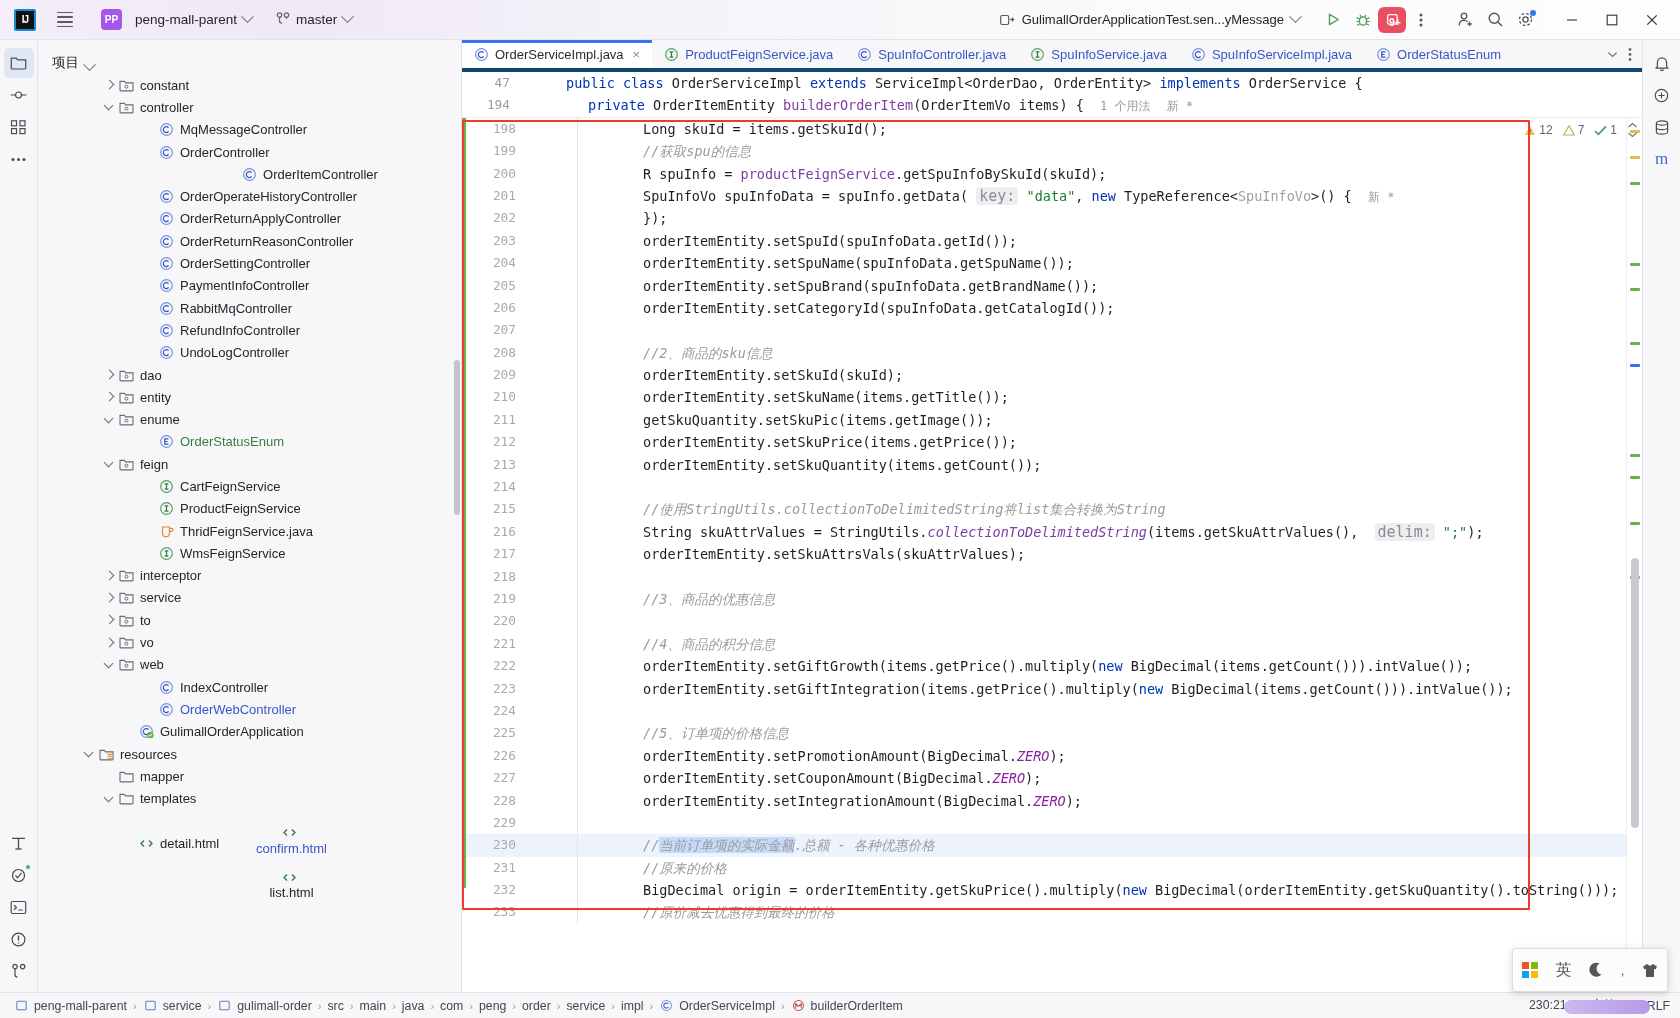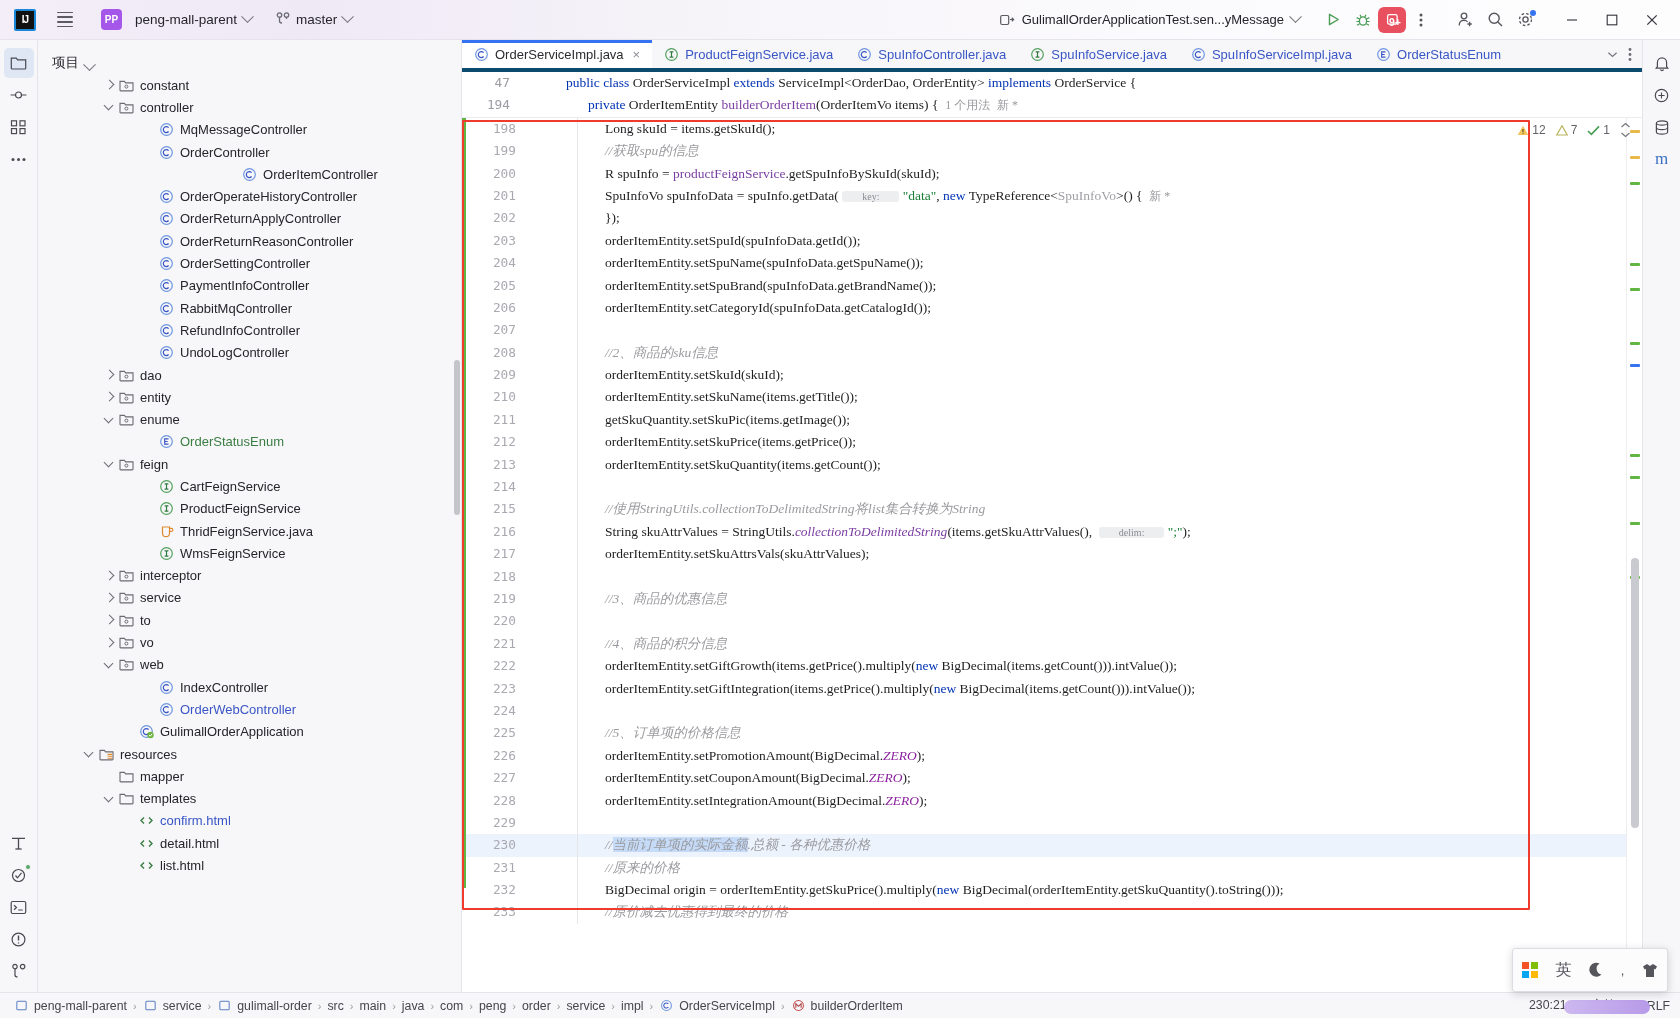--- a/index.html
+++ b/index.html
@@ -92,38 +92,38 @@
   .tab.active::after{ content:"";position:absolute;left:0;right:0;top:0;height:2.5px;background:#3573f0; }
   .tab .x{ font-size:13px;color:#8b8b92;margin-left:3px; }
   .tabs-right{ margin-left:auto;display:flex;align-items:center;gap:2px;padding-right:6px; }
 
   
   .sticky{ background:#fff;border-bottom:1px solid #ebebee; }
   .codeline{ display:flex;align-items:flex-start;height:22.4px;font-family:"DejaVu Sans Mono",monospace;font-size:13.5px;line-height:22.4px; }
   .gut{ width:60px;flex:0 0 60px;text-align:right;padding-right:12px;color:#9b9ba2;font-size:12.8px;
         font-family:"DejaVu Sans Mono",monospace; }
   .fold{ width:22px;flex:0 0 22px; }
-  .cbody{ flex:1 1 auto;white-space:pre;overflow:hidden;font-family:Liberation Serif, serif; }
+  .cbody{ flex:1 1 auto;white-space:pre;overflow:hidden; }
 
   .editor-scrollwrap{ flex:1 1 auto;position:relative;overflow:hidden;min-height:0;background:#fff; }
   .codearea{ position:absolute;inset:0; }
   .cl{ display:flex;height:22.4px;font-family:"DejaVu Sans Mono",monospace;font-size:13.5px;line-height:22.4px; }
   .cl.hl{ background:#edf3fd; }
   .cl .gut{ color:#a9a9b1; }
   .cl .marker{ width:6px;flex:0 0 6px; }
   .cl .ind{ width:28px;flex:0 0 28px; }
 
   
   .kw{ color:#0033b3; }
   .s{ color:#1a7f37; }
   .cm{ color:#9a9a9f;font-style:italic; }
   .mth{ color:#7a3ea1; }
   .fld{ color:#8a1f9e;font-style:italic; }
   .gry{ color:#a0a0a7; }
-  .hint{ background:#edeef0;color:#8b8b93;border-radius:3px;padding:0 20px;font-size:10px;font-style:normal; }
+  .hint{ background:#edeef0;color:#8b8b93;border-radius:3px;padding:0 3px;font-size:15px;font-style:normal; }
   .usagehint{ color:#9a9a9f;font-size:12px; }
   .selhl{ background:#c5dbf7; }
 
   
   .greenbar{ position:absolute;left:0;width:4px;background:#62b543;z-index:6; }
   .redbox{ position:absolute;border:2.5px solid #ef3b2d;pointer-events:none;z-index:30;border-radius:1px; }
 
   
   .markercol{ position:absolute;right:0;top:0;bottom:0;width:16px;background:#fff;border-left:1px solid #eeeef1;z-index:5; }
   .mk{ position:absolute;right:2px;width:10px;height:3px;border-radius:1px; }
@@ -659,39 +659,39 @@
           </div>
           <div class="trow" style="padding-left: 64px;">
             <span class="tw d"></span>
             <span class="tico">
               <svg width="15" height="15" viewBox="0 0 15 15">
                 <path d="M1 3.4 h4.4 l1.2 1.5 h7.4 v7.3 a.7 .7 0 0 1 -.7 .7 H1.7 a.7 .7 0 0 1 -.7 -.7 Z" fill="none" stroke="#6b6b72" stroke-width="1.1"></path>
               </svg>
             </span>
             <span class="tlabel">templates</span>
           </div>
+          <div class="trow" style="padding-left: 84px; flex-direction: column;">
+            <span class="tw "></span>
+            <span class="tico">
+              <svg width="15" height="15" viewBox="0 0 15 15">
+                <path d="M5 4.4 L2 7.5 L5 10.6 M10 4.4 L13 7.5 L10 10.6" fill="none" stroke="#3a7d42" stroke-width="1.4"></path>
+              </svg>
+            </span>
+            <span class="tlabel blue">confirm.html</span>
+          </div>
           <div class="trow" style="padding-left: 84px;">
             <span class="tw "></span>
             <span class="tico">
               <svg width="15" height="15" viewBox="0 0 15 15">
                 <path d="M5 4.4 L2 7.5 L5 10.6 M10 4.4 L13 7.5 L10 10.6" fill="none" stroke="#3a7d42" stroke-width="1.4"></path>
               </svg>
             </span>
-            <span class="tlabel blue">confirm.html</span>
-          </div>
-          <div class="trow" style="padding-left: 84px;">
-            <span class="tw "></span>
-            <span class="tico">
-              <svg width="15" height="15" viewBox="0 0 15 15">
-                <path d="M5 4.4 L2 7.5 L5 10.6 M10 4.4 L13 7.5 L10 10.6" fill="none" stroke="#3a7d42" stroke-width="1.4"></path>
-              </svg>
-            </span>
             <span class="tlabel">detail.html</span>
           </div>
-          <div class="trow" style="padding-left: 84px;">
+          <div class="trow" style="padding-left: 84px; flex-direction: column;">
             <span class="tw "></span>
             <span class="tico">
               <svg width="15" height="15" viewBox="0 0 15 15">
                 <path d="M5 4.4 L2 7.5 L5 10.6 M10 4.4 L13 7.5 L10 10.6" fill="none" stroke="#3a7d42" stroke-width="1.4"></path>
               </svg>
             </span>
             <span class="tlabel">list.html</span>
           </div>
         </div>
       <div class="proj-scroll"></div>
@@ -777,21 +777,21 @@
             <span class="fold"></span>
             <span class="cbody" style="padding-left: 22px;"><span class="kw">public</span> <span class="kw">class</span> OrderServiceImpl <span class="kw">extends</span> ServiceImpl&lt;OrderDao, OrderEntity&gt; <span class="kw">implements</span> OrderService {</span>
           </div>
           <div class="codeline">
             <span class="gut">194</span>
             <span class="fold"></span>
             <span class="cbody" style="padding-left: 44px;"><span class="kw">private</span> OrderItemEntity <span class="mth">builderOrderItem</span>(OrderItemVo items) {  <span class="usagehint">1 个用法</span>  <span class="usagehint">新 *</span></span>
           </div>
         </div>
 
-      <div style="position:absolute;right:11px;top:82px;z-index:20;display:flex;align-items:center;gap:10px">
+      <div style="position:absolute;right:4px;top:82px;z-index:20;display:flex;align-items:center;gap:10px">
         <span class="insp-i">
           <svg width="12" height="11" viewBox="0 0 12 11">
             <path d="M6 0.8 L11.3 10 H0.7 Z" fill="#f2c55c"></path>
             <path d="M6 4 v3.2 M6 8.3 v.8" stroke="#5a4a10" stroke-width="1.1"></path>
           </svg>
           <span style="color:#63636a;font-size:12px">12</span>
         </span>
         <span class="insp-i">
           <svg width="12" height="11" viewBox="0 0 12 11">
             <path d="M6 0.8 L11.3 10 H0.7 Z" fill="none" stroke="#b9b45c" stroke-width="1.2"></path>

